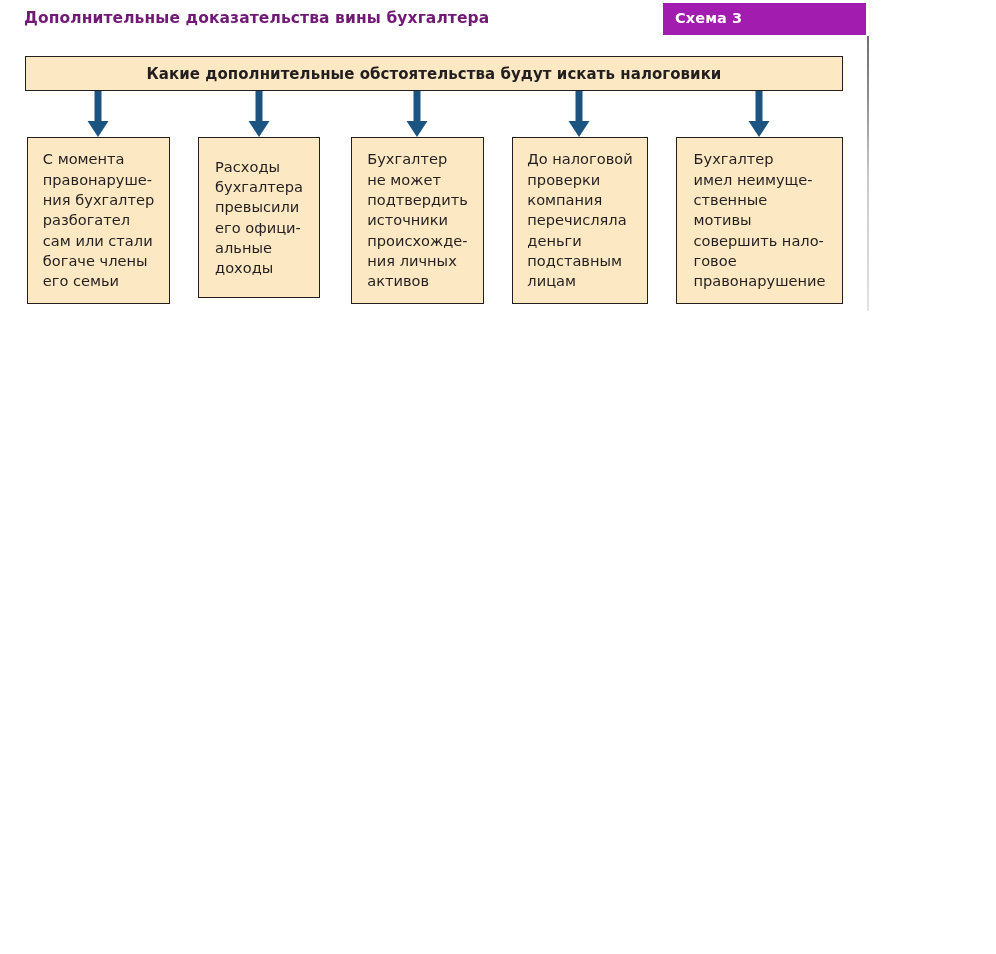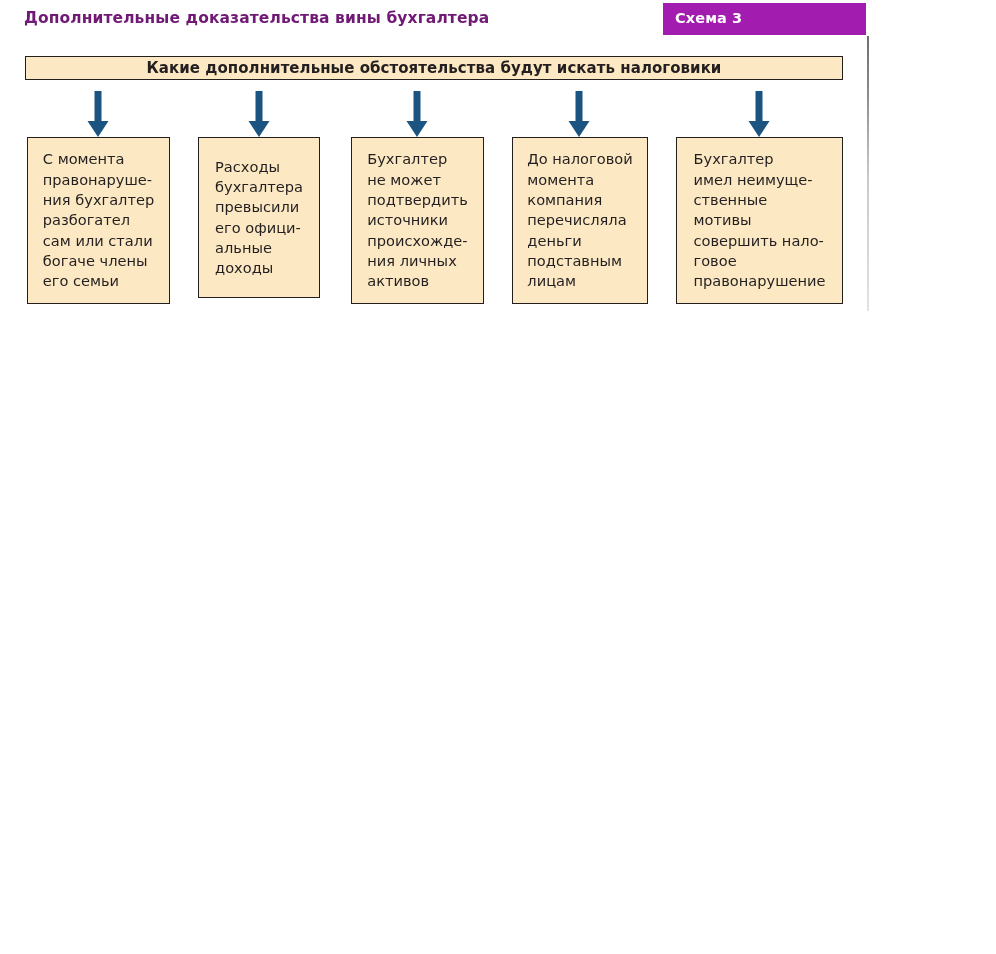--- a/index.html
+++ b/index.html
@@ -69,21 +69,21 @@
     width: 996px;
     height: 330px;
   }
 
   
   .header-band {
     position: absolute;
     left: 25px;
     top: 56px;
     width: 818px;
-    height: 24px;
+    height: 35px;
     background: #fce9c4;
     border: 1.4px solid #231f20;
     box-sizing: border-box;
     display: flex;
     align-items: center;
     justify-content: center;
   }
   .header-band-label {
     font-size: 15px;
     font-weight: bold;
@@ -187,21 +187,21 @@
 не может
 подтвердить
 источники
 происхожде-
 ния личных
 активов</span>
   </div>
 
   <div class="leaf-box" style="left:512px; width:136px; height:167px;">
     <span class="leaf-text">До налоговой
-момента
+проверки
 компания
 перечисляла
 деньги
 подставным
 лицам</span>
   </div>
 
   <div class="leaf-box" style="left:676px; width:167px; height:167px;">
     <span class="leaf-text">Бухгалтер
 имел неимуще-

